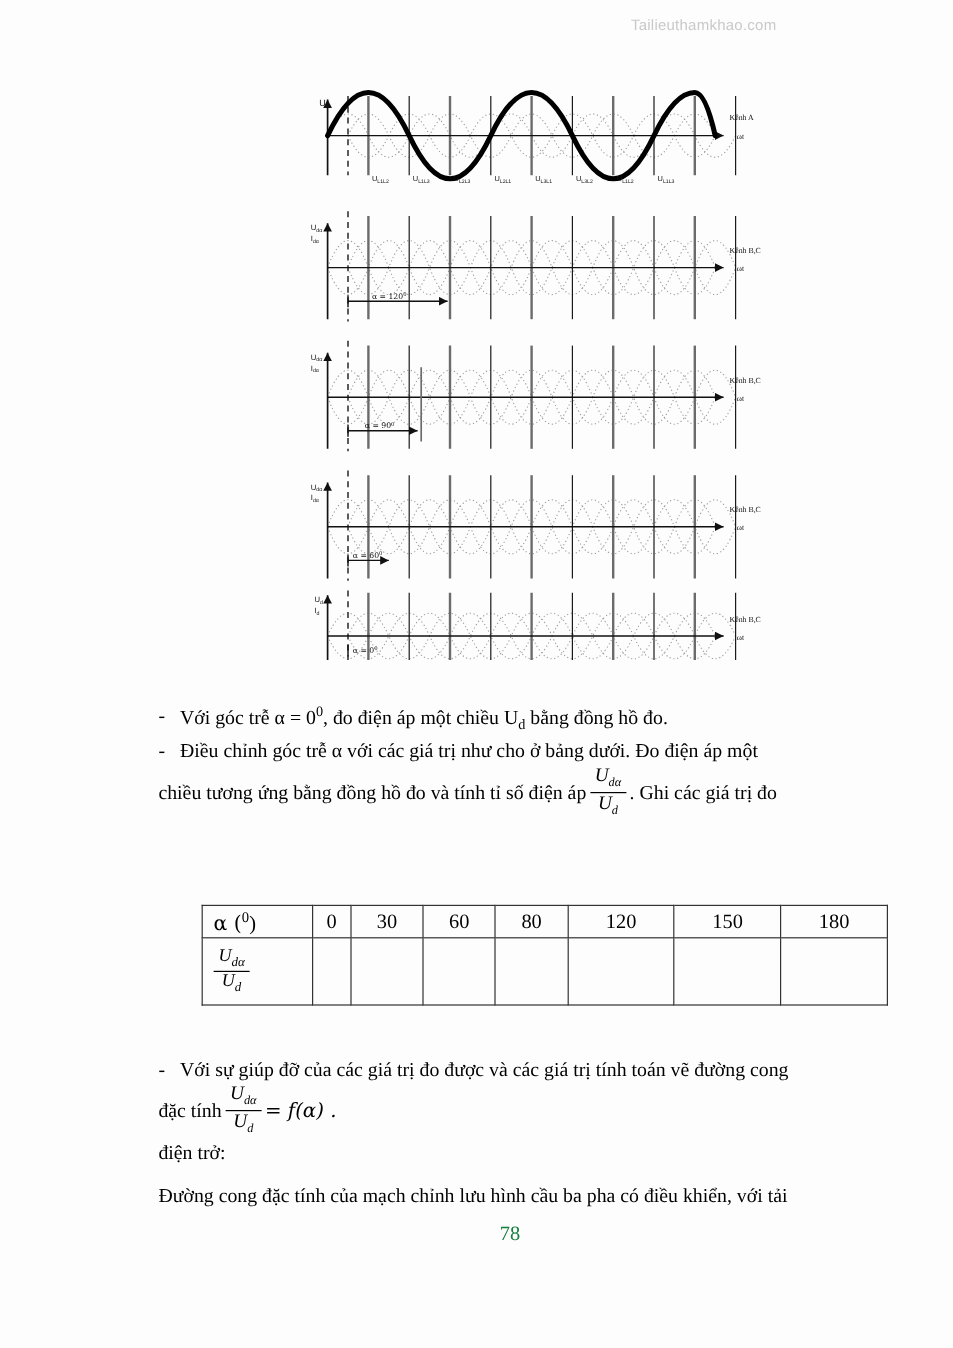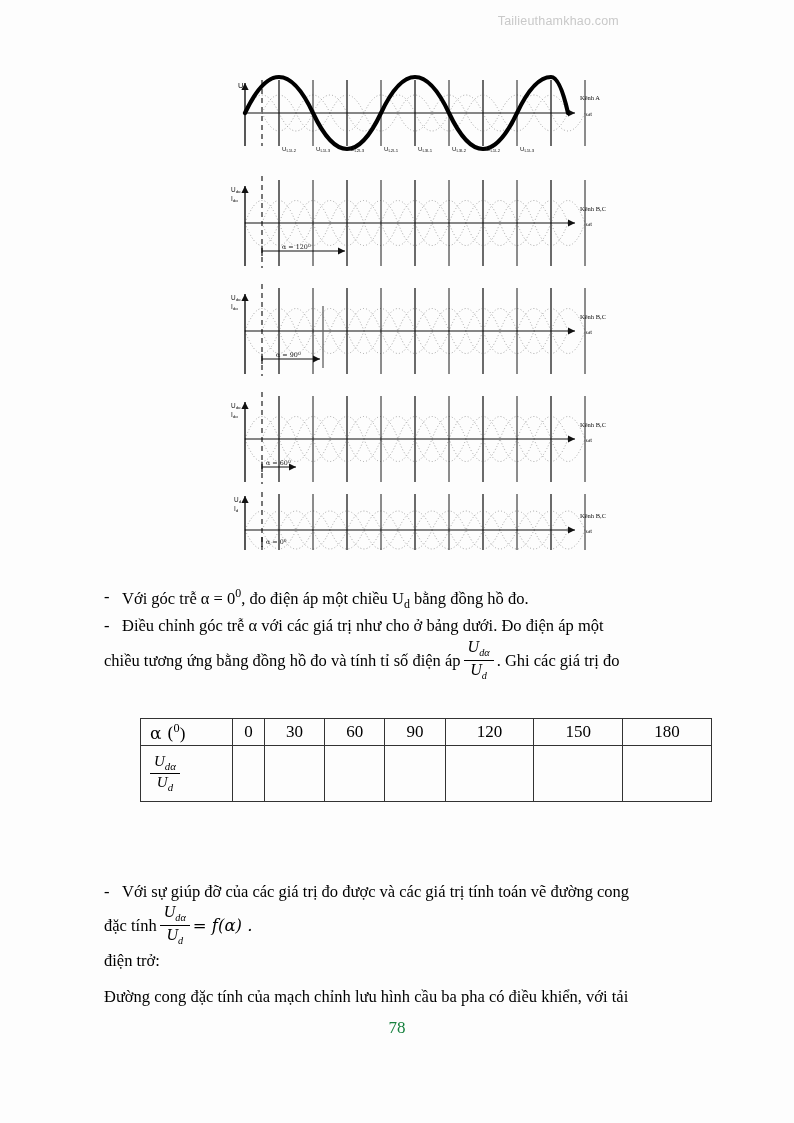--- a/index.html
+++ b/index.html
@@ -5,21 +5,21 @@
   * { box-sizing: border-box; }
   html, body { margin:0; padding:0; }
   body {
     width: 794px; height: 1123px;
     background: #fdfdfd;
     font-family: "Liberation Serif", serif;
     color: #000;
     position: relative;
     overflow: hidden;
   }
-  .page { position:relative; width:637px; height:1123px; }
+  .page { position:relative; width:637px; height:1123px;margin-left:28px; }
 
   .watermark {
     position:absolute; top:14px; right:18px;
     font-family:"Liberation Sans", sans-serif;
     font-size:12.5px; color:#c9c9c9; letter-spacing:0.2px;
   }
 
   
   .figure { position:absolute; left:230px; top:68px; width:400px; height:485px; }
   .figure svg { display:block; }
@@ -49,21 +49,21 @@
     margin:0 3px; line-height:1.05;
     position:relative; top:-1px;
   }
   .frac .num { display:block; padding:0 4px 1px 4px; font-size:16px; }
   .frac .den { display:block; padding:1px 4px 0 4px; border-top:1.2px solid #000; font-size:16px; }
   .frac sub { font-size:0.64em; font-style:italic; }
 
   .line2 { display:flex; align-items:center; font-size:16.5px; line-height:1.5; }
 
   
-  .tablewrap { position:absolute; left:140px; top:718px; width:572px; }
+  .tablewrap { position:absolute; left:140px; top:754px; width:572px; }
   table { border-collapse:collapse; width:572px; }
   table td, table th {
     border:1px solid #333; padding:0; font-weight:normal;
     font-size:17px; text-align:center; height:27px;
   }
   th.rowhead, td.rowhead { width:92px; text-align:left; padding-left:9px; }
   td.tall { height:56px; }
   .fraccell {
     display:inline-block; text-align:center; font-style:italic; line-height:1.05;
   }
@@ -317,21 +317,21 @@
   </div>
 
   <div class="tablewrap">
     <table>
       <tbody>
         <tr>
           <td class="rowhead"><span class="gk">α (</span><sup>0</sup><span>)</span></td>
           <td>0</td>
           <td>30</td>
           <td>60</td>
-          <td>90</td>
+          <td>80</td>
           <td>120</td>
           <td>150</td>
           <td>180</td>
         </tr>
         <tr>
           <td class="rowhead tall">
             <span class="fraccell">
               <span class="num"><span>U</span><sub>dα</sub></span>
               <span class="den"><span>U</span><sub>d</sub></span>
             </span>

